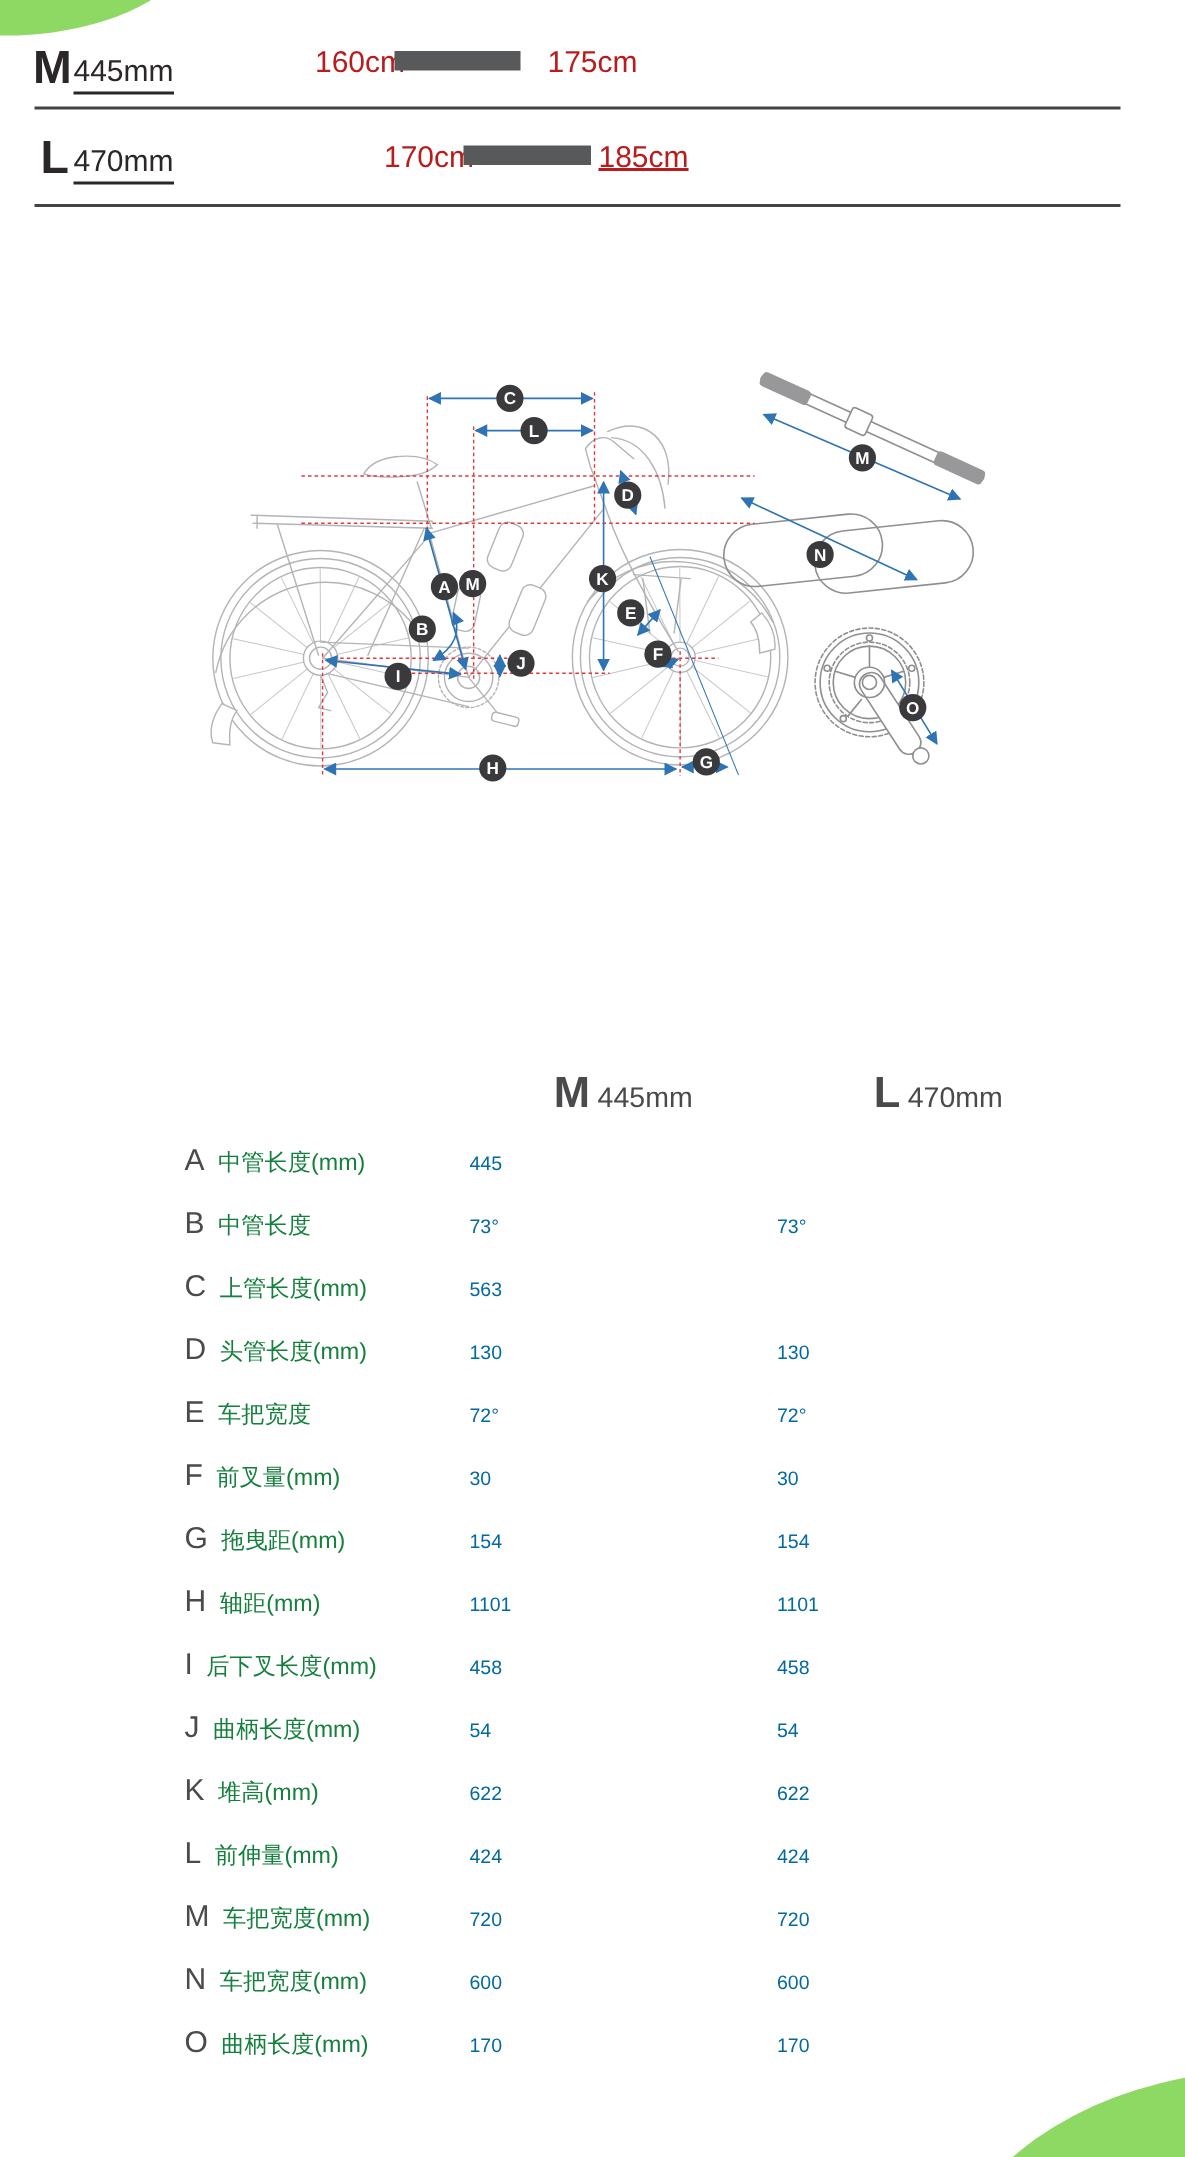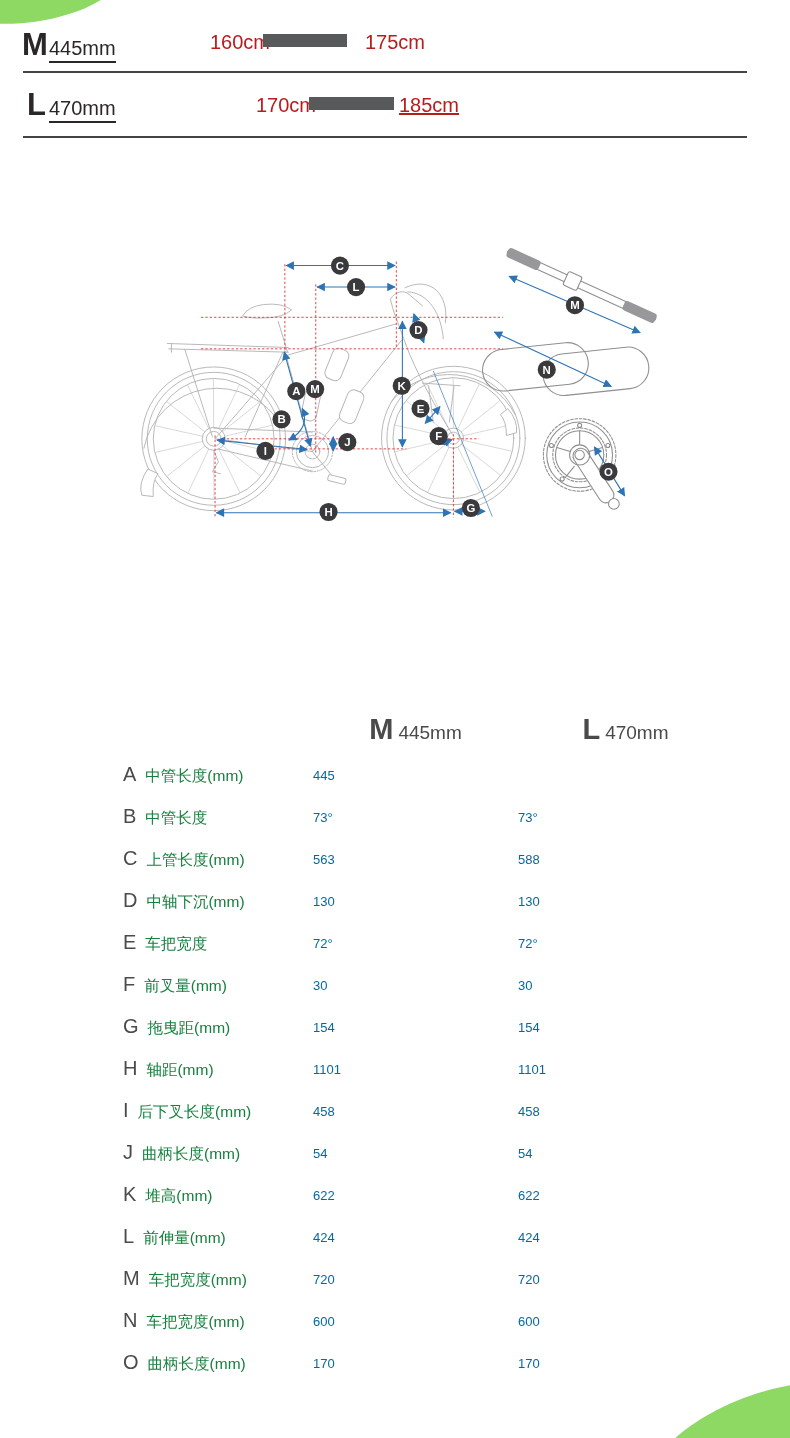--- a/index.html
+++ b/index.html
@@ -320,27 +320,26 @@
           <span class="tval">73°</span>
           <span class="tval">73°</span>
         </div>
         <div class="srow">
           <span></span>
           <span class="rowgrp">
             <span class="tkey">C</span>
             <span class="tlabel">上管长度(mm)</span>
           </span>
           <span class="tval">563</span>
-          <span class="tval">588</span>
         </div>
         <div class="srow">
           <span></span>
           <span class="rowgrp">
             <span class="tkey">D</span>
-            <span class="tlabel">中轴下沉(mm)</span>
+            <span class="tlabel">头管长度(mm)</span>
           </span>
           <span class="tval">130</span>
           <span class="tval">130</span>
         </div>
         <div class="srow">
           <span></span>
           <span class="rowgrp">
             <span class="tkey">E</span>
             <span class="tlabel">车把宽度</span>
           </span>

